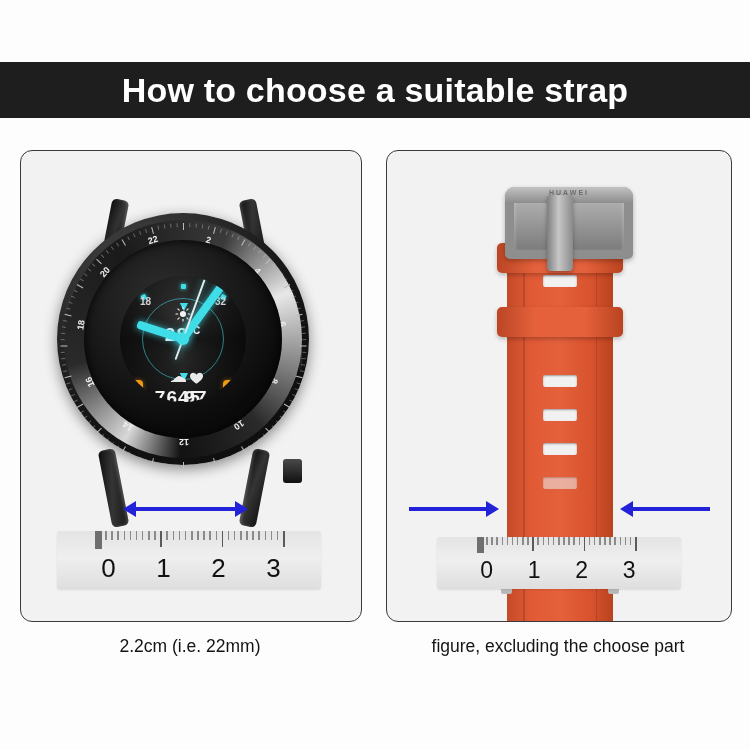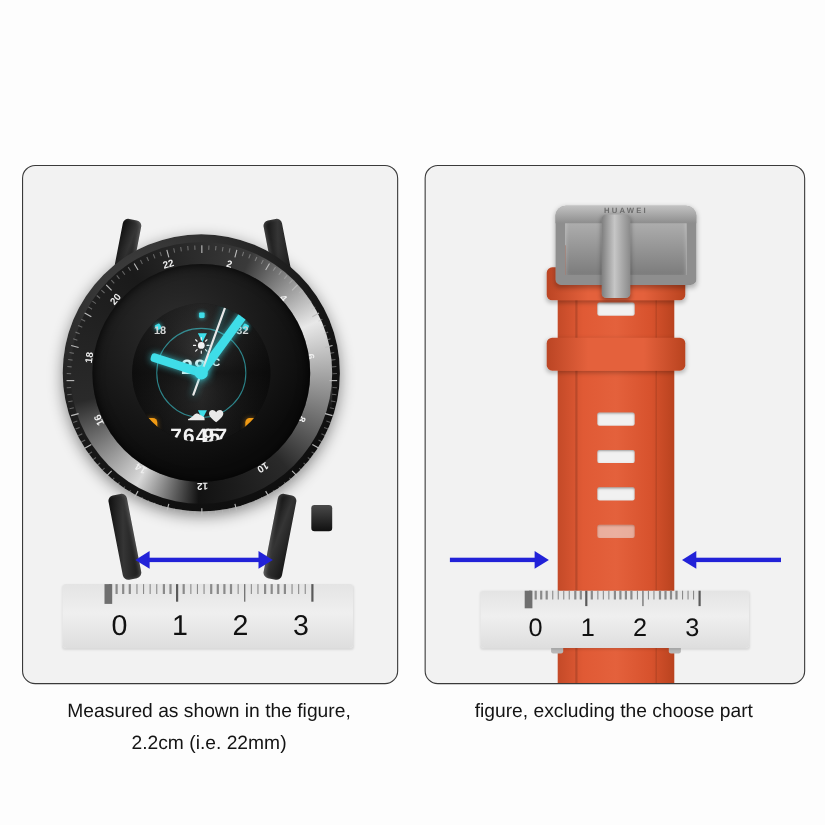--- a/index.html
+++ b/index.html
@@ -189,20 +189,23 @@
   .rt{position:absolute;top:0;width:1.5px;background:#6f6f6f;}
   .rblock{position:absolute;top:0;width:7px;background:#6f6f6f;}
   .rnums{position:absolute;left:0;right:0;display:flex;color:#111;}
   .rnums span{flex:1;text-align:center;}
 </style>
 </head>
 <body>
 
 <div class="page">
 
+  <div class="header-bar">
+    <div class="header-title">How to choose a suitable strap</div>
+  </div>
 
   <div class="panel left">
 
     <div class="watch-stage">
       <div class="lug tl"></div>
       <div class="lug tr"></div>
       <div class="lug bl"></div>
       <div class="lug br"></div>
 
       <div class="case">
@@ -525,20 +528,19 @@
             <span>0</span>
             <span>1</span>
             <span>2</span>
             <span>3</span>
           </div>
       </div>
     </div>
   </div>
 
   <div class="caption left">
-    <span>Measured as shown in the figure,</span>
     <span class="l2">2.2cm (i.e. 22mm)</span>
   </div>
   <div class="caption right">
     <span class="l2">figure, excluding the choose part</span>
   </div>
 
 </div>
 
 </body></html>

